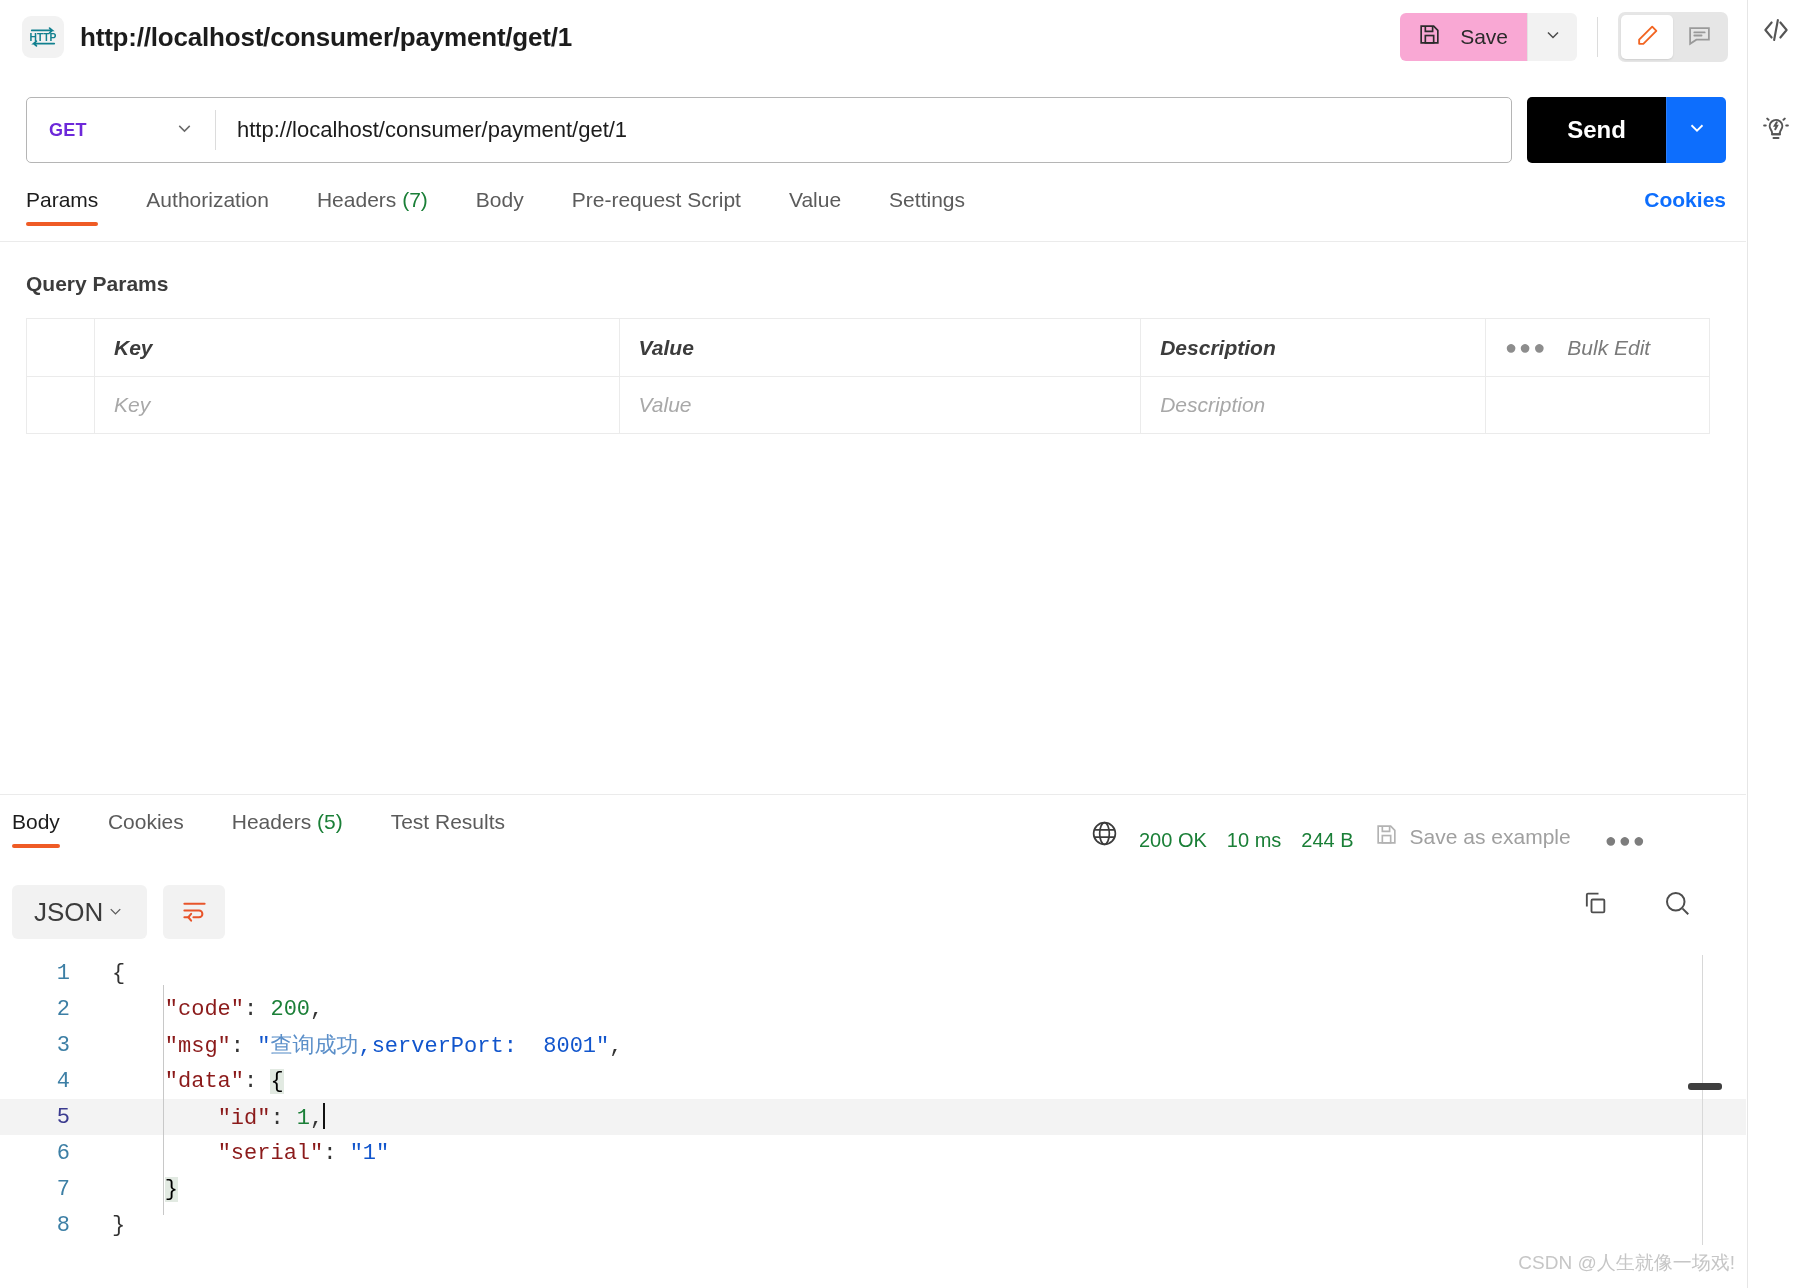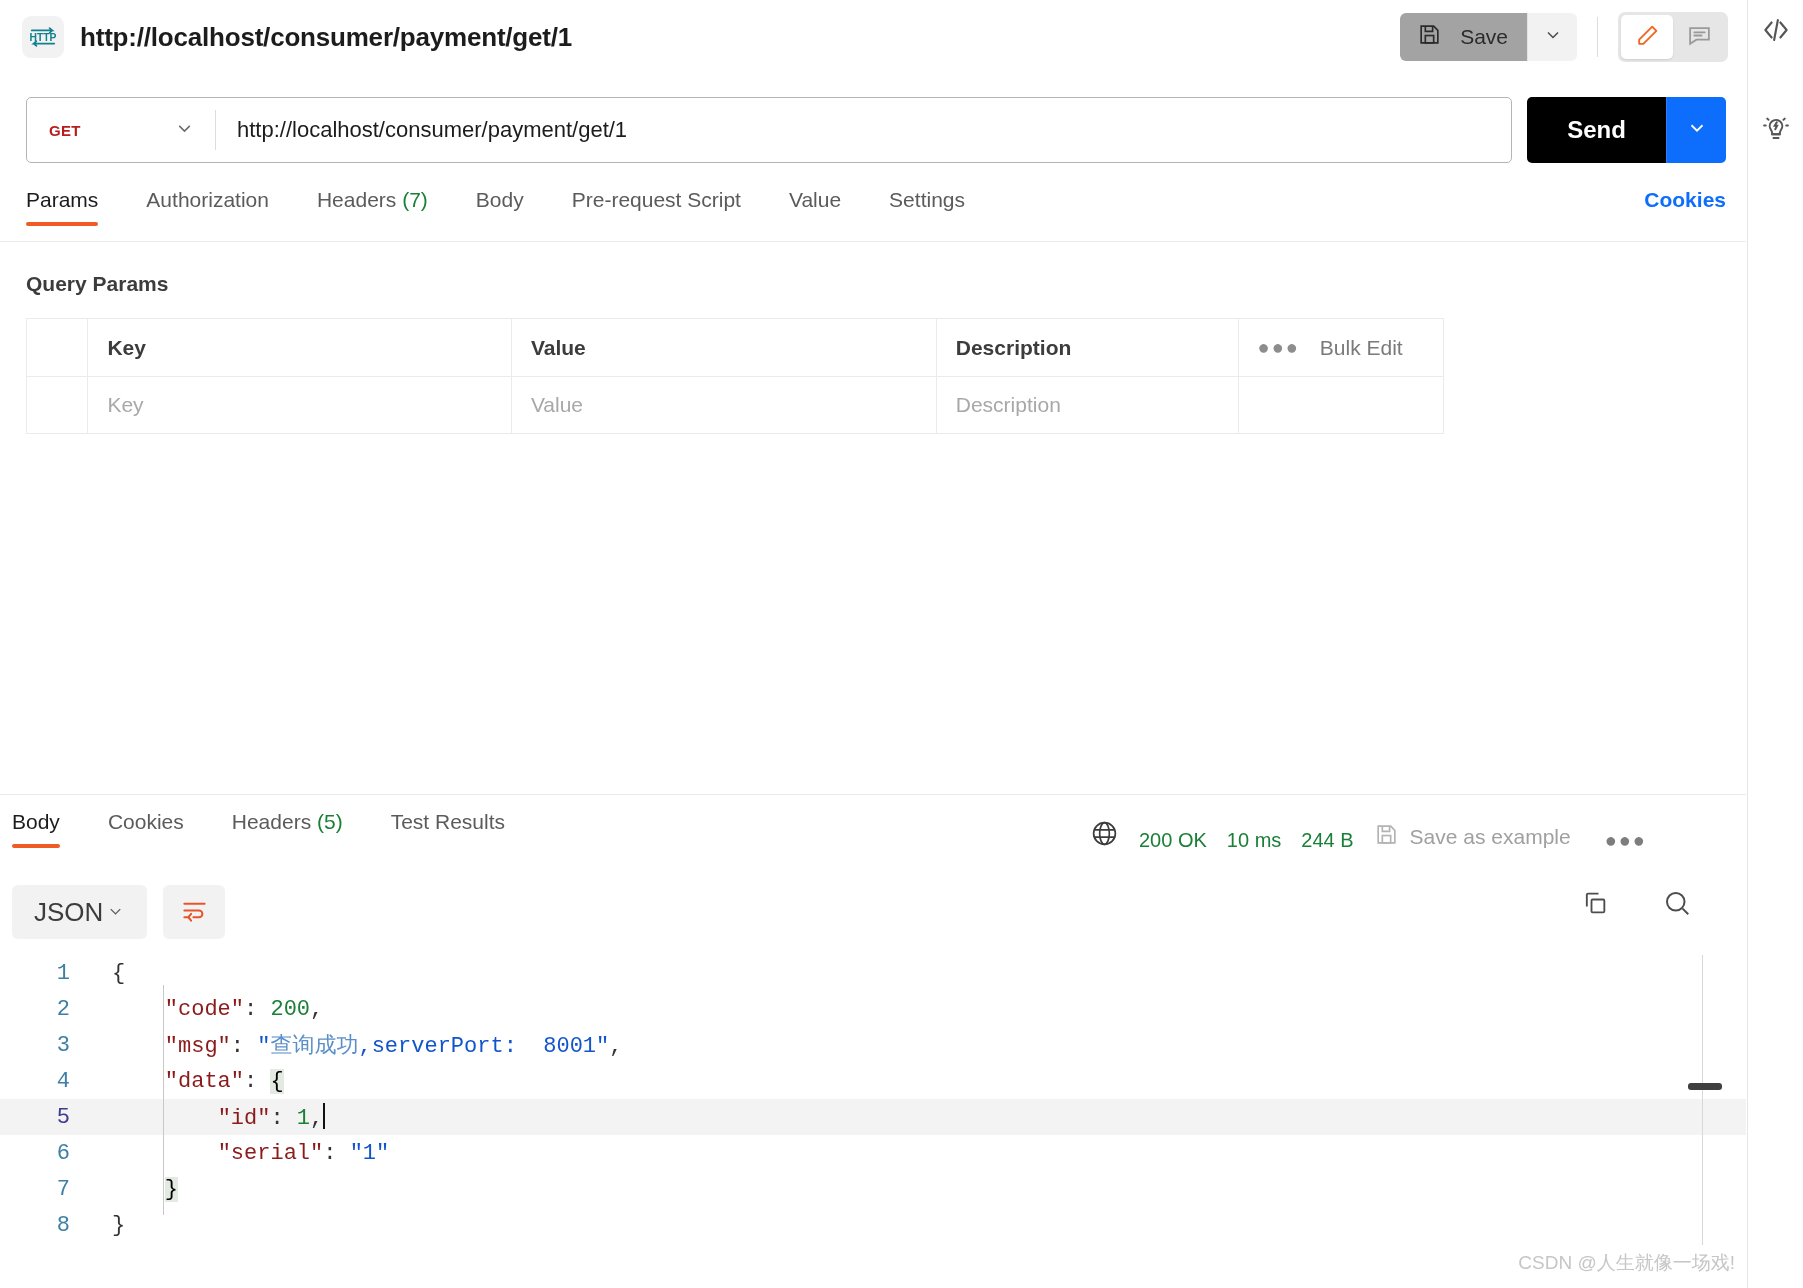--- a/index.html
+++ b/index.html
@@ -28,40 +28,40 @@
     width: 42px; height: 42px; border-radius: 9px; background: #f2f2f2;
     display:flex; align-items:center; justify-content:center; flex: 0 0 auto;
   }
   .req-title {
     font-size: 26px; font-weight: 700; color: #1c1c1c; margin-left: 16px;
     white-space: nowrap; letter-spacing: -0.2px;
   }
   .header-spacer { flex: 1 1 auto; }
   .save-group { display:flex; align-items:center; height:48px; border-radius:6px; overflow:hidden; }
   .save-btn {
-    display:flex; align-items:center; gap:18px; background:#a3a3a3; height:48px;
+    display:flex; align-items:center; gap:18px; background:#f9a8d4; height:48px;
     padding: 0 19px 0 17px; font-size: 21px; color:#2b2b2b; cursor:pointer;
   }
   .save-caret {
     background:#f2f2f2; height:48px; width:50px; display:flex; align-items:center; justify-content:center;
     border-left: 1px solid #e3e3e3; cursor:pointer;
   }
   .hdr-divider { width:1px; height:40px; background:#dcdcdc; margin: 0 20px; }
   .toggle-group { display:flex; background:#e6e6e6; border-radius:7px; padding:3px; gap:0; }
   .toggle-btn { width:52px; height:44px; display:flex; align-items:center; justify-content:center; border-radius:5px; cursor:pointer; }
   .toggle-btn.active { background:#fff; box-shadow: 0 1px 2px rgba(0,0,0,.10); }
 
   
   .urlbar-row { position:absolute; top: 97px; left: 26px; width: 1700px; height: 66px; display:flex; }
   .url-input-wrap {
     flex: 1 1 auto; height: 66px; border: 1px solid #b5b5b5; border-radius: 5px;
     display:flex; align-items:center; background:#fff;
   }
   .method-box { display:flex; align-items:center; justify-content:space-between; width:188px; padding: 0 20px 0 22px; cursor:pointer; }
-  .method-label { font-size: 15px; font-weight: 700; color: #b91c1c; letter-spacing:.3px; }
+  .method-label { font-size: 18px; font-weight: 700; color: #6d28d9; letter-spacing:.3px; }
   .method-sep { width:1px; height:40px; background:#dcdcdc; }
   .url-text { flex:1 1 auto; font-size: 22px; color: #1c1c1c; padding-left: 21px; white-space:nowrap; overflow:hidden; }
   .send-group { margin-left: 15px; display:flex; height:66px; border-radius:5px; overflow:hidden; }
   .send-btn {
     background:#000000; color:#fff; font-size:24px; font-weight:700; width: 139px;
     display:flex; align-items:center; justify-content:center; cursor:pointer;
   }
   .send-caret {
     background:#0d6efd; width:60px; display:flex; align-items:center; justify-content:center;
     border-left:1px solid #2b7ffd; cursor:pointer;
@@ -74,22 +74,22 @@
   .rtab.active::after {
     content:""; position:absolute; left:0; right:0; bottom:0; height:4px; background:#ef5b25; border-radius:2px;
   }
   .rtab .count { color:#1a7f37; }
   .cookies-link { margin-left:auto; margin-right:0; font-size:21px; color:#0d6efd; font-weight:700; cursor:pointer; }
   .req-tabs-underline { position:absolute; top:241px; left:0; width:1746px; height:1px; background:#ebebeb; }
 
   
   .qp-title { position:absolute; top: 272px; left: 26px; font-size: 21px; font-weight:700; color:#3c3c3c; }
   .params-table {
-    position:absolute; top: 318px; left: 26px; width: 1418px;
-    border: 1px solid #ebebeb; border-collapse: collapse;
+    position:absolute; top: 318px; left: 26px; width: 1684px;
+    border: 1px solid #ebebeb; border-collapse: collapse; font-style: italic;
   }
   .params-table td { border: 1px solid #ebebeb; height: 57px; font-size: 21px; padding: 0 19px; vertical-align: middle; }
   .col-chk { width: 68px; }
   .col-key { width: 525px; }
   .col-val { width: 522px; }
   .col-desc { width: 345px; }
   .col-bulk { width: 224px; }
   .th-text { color: #3c3c3c; font-weight: 700; }
   .td-ph { color: #a8a8a8; }
   .bulk-cell { display:flex; align-items:center; gap:20px; justify-content:flex-start; height:57px; }

